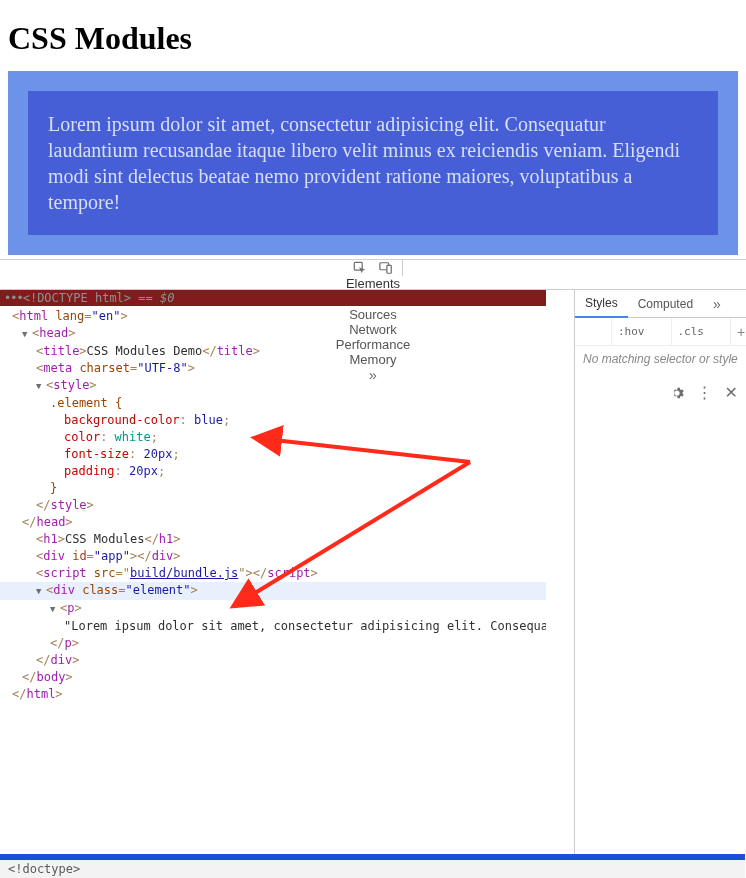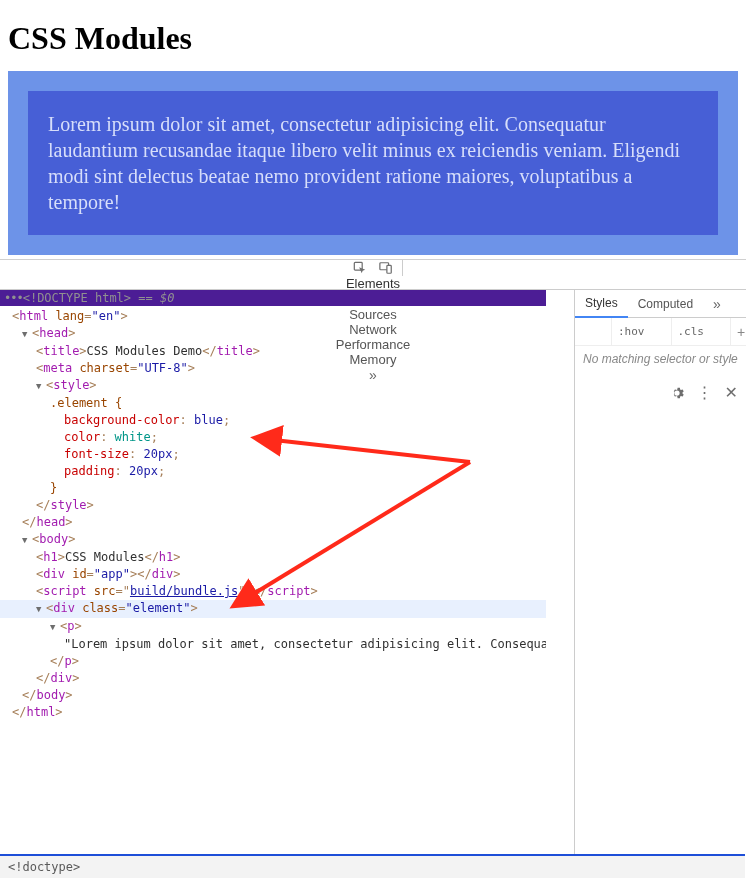--- a/index.html
+++ b/index.html
@@ -21,21 +21,21 @@
   .dt-tab { padding: 0 12px; height: 100%; display: flex; align-items: center; cursor: pointer; }
   .dt-tab.active { color: #333; border-bottom: 2px solid #4285f4; margin-bottom: -1px; }
   .dt-tabs-right { margin-left: auto; display: flex; align-items: center; gap: 12px; padding-right: 8px; }
   .dt-overflow { color: #666; font-size: 14px; }
   .dt-vert { color: #6e6e6e; font-size: 16px; line-height: 1; }
   .dt-close { color: #6e6e6e; font-size: 16px; }
 
   .dt-body { display: flex; flex: 1; min-height: 0; position: relative; }
   .elements-panel { flex: 1; display: flex; flex-direction: column; min-width: 0; }
   
-  .doctype-row { font-family: Menlo, Consolas, monospace; font-size: 12px; color: #909090; background: #4c1d95; padding: 1px 4px; }
+  .doctype-row { font-family: Menlo, Consolas, monospace; font-size: 12px; color: #909090; background: #7f1d1d; padding: 1px 4px; }
   .doctype-row .eq0 { color: #919191; font-style: italic; }
   .doctype-pre { letter-spacing: -1px; }
   
   .dom-tree { font-family: Menlo, Consolas, monospace; font-size: 12px; line-height: 17px; padding: 2px 0 8px 0; flex: 1; overflow: auto; }
   .dom-tree .row { white-space: pre; padding: 0 4px 0 12px; }
   .dom-tree .row.selected { background: #e8f0fe; }
   .pun { color: #a67f59; }
   .tag { color: #a21caf; }
   .attr-n { color: #994500; }
   .attr-v { color: #1a1aa6; }
@@ -55,21 +55,21 @@
   .styles-panel { width: 172px; border-left: 1px solid #ccc; display: flex; flex-direction: column; overflow: hidden; margin-left: 28px; }
   .styles-tabs { display: flex; align-items: center; height: 28px; border-bottom: 1px solid #ccc; font-size: 12px; color: #555; }
   .styles-tab { padding: 0 10px; height: 100%; display: flex; align-items: center; cursor: pointer; }
   .styles-tab.active { color: #333; border-bottom: 2px solid #4285f4; margin-bottom: -1px; }
   .filter-row { display: flex; align-items: center; height: 28px; border-bottom: 1px solid #eee; font-size: 12px; gap: 20px; }
   .filter-input { flex: 1; border: none; padding: 0 8px; font-size: 12px; color: #999; outline: none; font-style: italic; min-width: 0; }
   .filter-btn { padding: 0 6px; color: #666; font-family: Menlo, Consolas, monospace; font-size: 11px; border-left: 1px solid #eee; height: 100%; display: flex; align-items: center; }
   .filter-plus { padding: 0 6px; color: #888; font-size: 14px; border-left: 1px solid #eee; height: 100%; display: flex; align-items: center; }
   .no-match { font-size: 12px; color: #888; padding: 6px 8px; font-style: italic; white-space: nowrap; }
 
-  .breadcrumb { position: absolute; bottom: 0; left: 0; right: 1px; height: 24px; border-top: 2px solid #1d4ed8; background: #f3f3f3; font-family: Menlo, Consolas, monospace; font-size: 12px; color: #5a5a5a; display: flex; align-items: center; padding: 0 8px; }
+  .breadcrumb { position: absolute; bottom: 0; left: 0; right: 1px; height: 24px; border-top: 6px solid #1d4ed8; background: #f3f3f3; font-family: Menlo, Consolas, monospace; font-size: 12px; color: #5a5a5a; display: flex; align-items: center; padding: 0 8px; }
 
   .arrows { position: absolute; pointer-events: none; z-index: 50; }
 </style>
 </head>
 <body>
 
 <div class="page-area">
   <h1 class="page-h1">CSS Modules</h1>
   <div class="blue-outer">
     <div class="blue-inner">
@@ -125,21 +125,20 @@
         <div class="row ind-2"><span class="pun">&lt;</span><span class="tag">meta</span> <span class="attr-n">charset</span><span class="pun">=</span><span class="attr-v">"UTF-8"</span><span class="pun">&gt;</span></div>
         <div class="row ind-2 tri"><span class="pun">&lt;</span><span class="tag">style</span><span class="pun">&gt;</span></div>
         <div class="row ind-3"><span class="css-sel">.element {</span></div>
         <div class="row ind-4"><span class="css-prop">background-color</span><span class="pun">: </span><span class="css-val-blue">blue</span><span class="pun">;</span></div>
         <div class="row ind-4"><span class="css-prop">color</span><span class="pun">: </span><span class="css-val-kw">white</span><span class="pun">;</span></div>
         <div class="row ind-4"><span class="css-prop">font-size</span><span class="pun">: </span><span class="css-val-blue">20px</span><span class="pun">;</span></div>
         <div class="row ind-4"><span class="css-prop">padding</span><span class="pun">: </span><span class="css-val-blue">20px</span><span class="pun">;</span></div>
         <div class="row ind-3"><span class="css-sel">}</span></div>
         <div class="row ind-2"><span class="pun">&lt;/</span><span class="tag">style</span><span class="pun">&gt;</span></div>
         <div class="row ind-1"><span class="pun">&lt;/</span><span class="tag">head</span><span class="pun">&gt;</span></div>
-        <div class="row ind-1 tri"><span class="pun">&lt;</span><span class="tag">body</span><span class="pun">&gt;</span></div>
         <div class="row ind-2"><span class="pun">&lt;</span><span class="tag">h1</span><span class="pun">&gt;</span><span class="txt">CSS Modules</span><span class="pun">&lt;/</span><span class="tag">h1</span><span class="pun">&gt;</span></div>
         <div class="row ind-2"><span class="pun">&lt;</span><span class="tag">div</span> <span class="attr-n">id</span><span class="pun">=</span><span class="attr-v">"app"</span><span class="pun">&gt;&lt;/</span><span class="tag">div</span><span class="pun">&gt;</span></div>
         <div class="row ind-2"><span class="pun">&lt;</span><span class="tag">script</span> <span class="attr-n">src</span><span class="pun">="</span><span class="link">build/bundle.js</span><span class="pun">"&gt;&lt;/</span><span class="tag">script</span><span class="pun">&gt;</span></div>
         <div class="row ind-2 tri selected"><span class="pun">&lt;</span><span class="tag">div</span> <span class="attr-n">class</span><span class="pun">=</span><span class="attr-v">"element"</span><span class="pun">&gt;</span></div>
         <div class="row ind-3 tri"><span class="pun">&lt;</span><span class="tag">p</span><span class="pun">&gt;</span></div>
         <div class="row ind-4 wrap-text">"Lorem ipsum dolor sit amet, consectetur adipisicing elit. Consequatur laudantium recusandae itaque libero velit minus ex reiciendis veniam. Eligendi modi sint delectus beatae nemo provident ratione maiores, voluptatibus a tempore!"</div>
         <div class="row ind-3"><span class="pun">&lt;/</span><span class="tag">p</span><span class="pun">&gt;</span></div>
         <div class="row ind-2"><span class="pun">&lt;/</span><span class="tag">div</span><span class="pun">&gt;</span></div>
         <div class="row ind-1"><span class="pun">&lt;/</span><span class="tag">body</span><span class="pun">&gt;</span></div>
         <div class="row"><span class="pun">&lt;/</span><span class="tag">html</span><span class="pun">&gt;</span></div>

